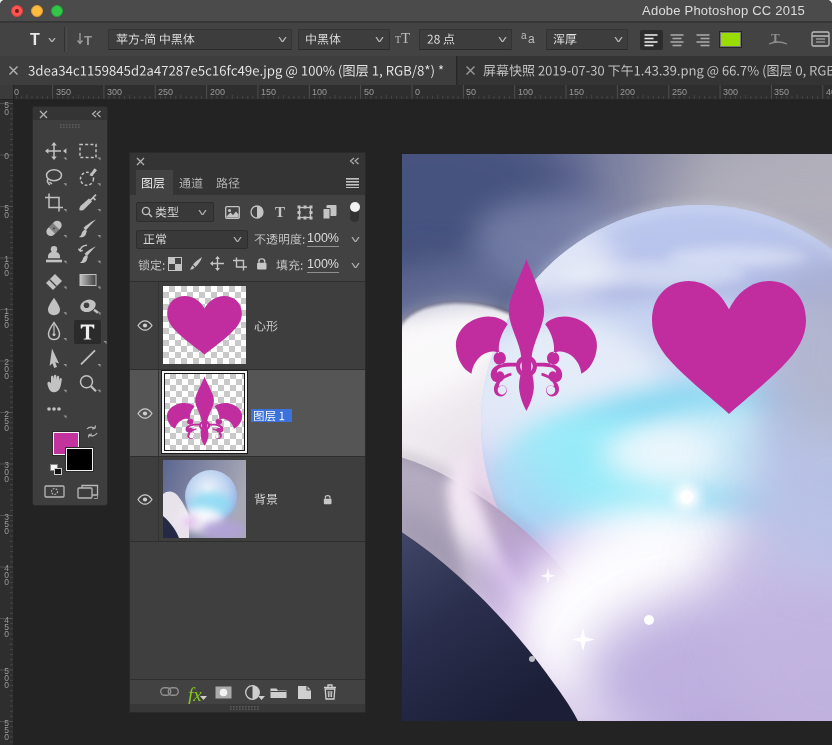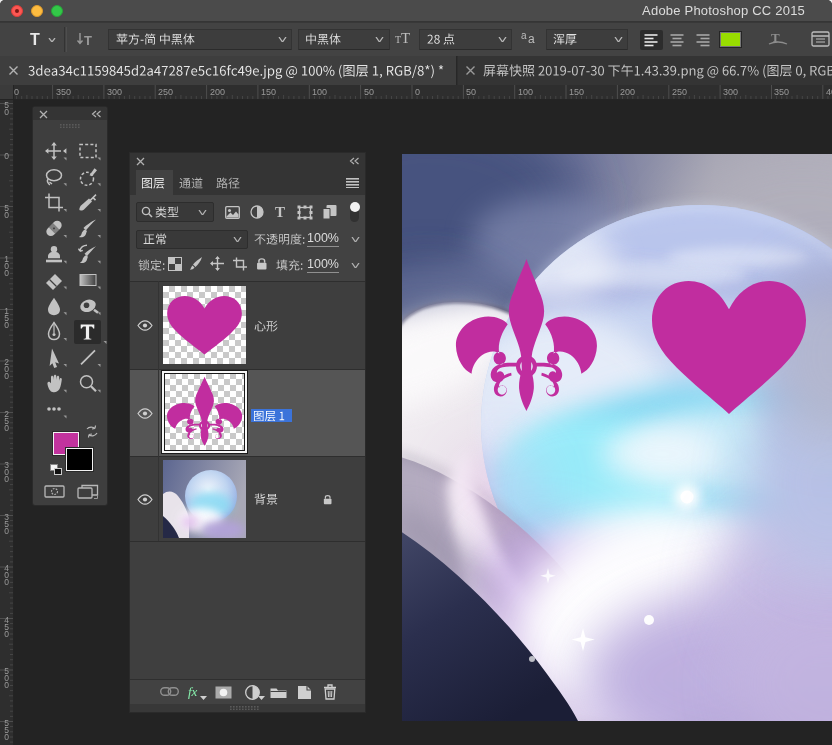--- a/index.html
+++ b/index.html
@@ -987,21 +987,21 @@
         </svg></div>
       <svg class="abs" style="left:193px;top:341px" width="9.35" height="11.049999999999999" viewBox="0 0 9.35 11.049999999999999">
         <rect x="0.85" y="4.675" width="7.6499999999999995" height="5.5249999999999995" rx="0.85" fill="#c8c8c8"></rect>
         <path d="M2.38,4.675 V3.06 C2.38,1.02 6.969999999999999,1.02 6.969999999999999,3.06 V4.675" fill="none" stroke="#c8c8c8" stroke-width="1.19"></path>
       </svg>
       <div class="abs" style="left:0;top:526px;width:235px;height:25px;background:#424242;border-top:1px solid #2f2f2f"></div>
       <svg class="abs" style="left:30px;top:534px" width="19" height="9">
         <rect x="0.7" y="0.7" width="10" height="7.6" rx="3.8" fill="none" stroke="#8f8f8f" stroke-width="1.4"></rect>
         <rect x="8.3" y="0.7" width="10" height="7.6" rx="3.8" fill="none" stroke="#8f8f8f" stroke-width="1.4"></rect>
       </svg>
-      <div class="abs" style="left:58px;top:531px;font-size:13px;font-style:italic;color:#86efac;font-family:Liberation Serif,serif">fx</div>
+      <div class="abs" style="left:58px;top:531px;font-size:19px;font-style:italic;color:#84cc16;font-family:Liberation Serif,serif">fx</div>
       <svg class="abs" style="left:70px;top:543px" width="7" height="5">
         <path d="M0,0 L3.5,4 L7,0 Z" fill="#cfcfcf"></path>
       </svg>
       <svg class="abs" style="left:85px;top:533px" width="17" height="13">
         <rect x="0.5" y="0.5" width="16" height="12" fill="#ababab"></rect>
         <circle cx="8.5" cy="6.5" r="3.8" fill="#f2f2f2"></circle>
       </svg>
       <svg class="abs" style="left:115px;top:532px" width="15" height="15">
         <circle cx="7.5" cy="7.5" r="6.8" fill="none" stroke="#cfcfcf" stroke-width="1.3"></circle>
         <path d="M7.5,0.7 A6.8,6.8 0 0 1 7.5,14.3 Z" fill="#cfcfcf"></path>

